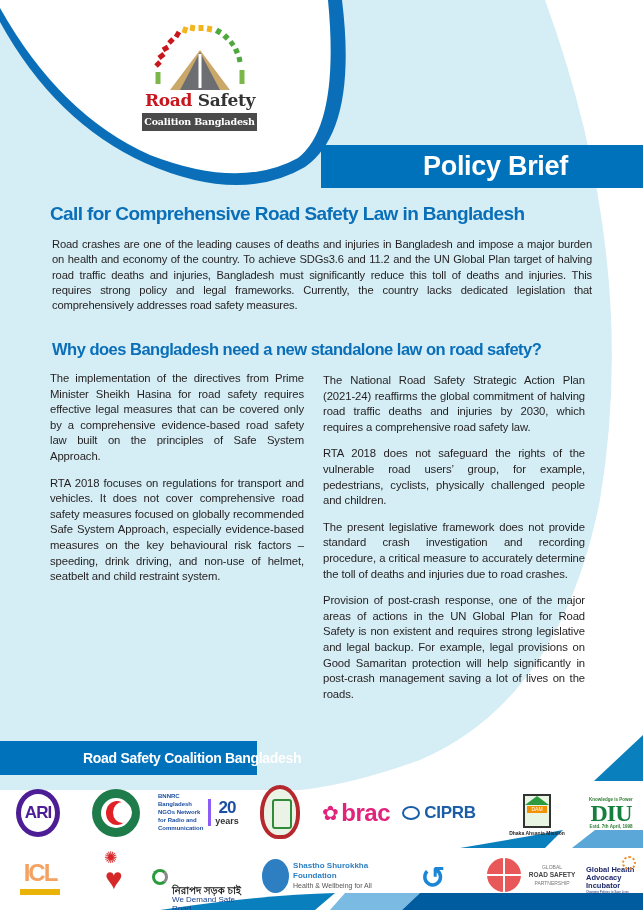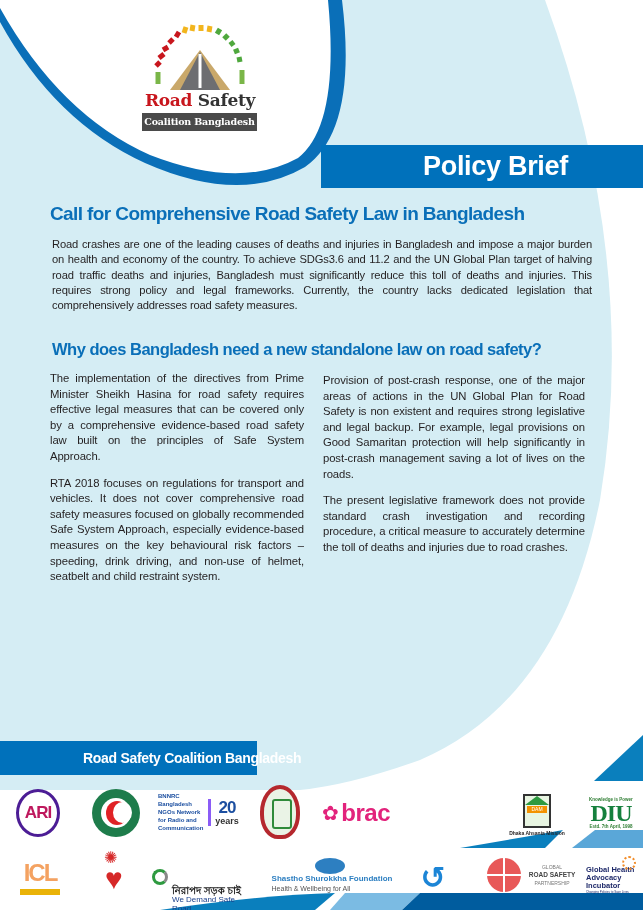--- a/index.html
+++ b/index.html
@@ -32,22 +32,22 @@
   .col { position: absolute; top: 371px; z-index: 2; font-size: 11.3px; line-height: 15.6px; text-align: justify; letter-spacing: -0.1px; }
   .col-left { left: 50px; width: 254px; }
   .col-right { left: 323px; width: 262px; top: 373px; }
   .col p { margin-bottom: 11px; }
 
   .coalition-banner { position: absolute; left: 0; top: 741px; width: 257px; height: 34px; background: #0071bb; z-index: 2;
     color: #ffffff; font-weight: bold; font-size: 14px; line-height: 34px; padding-left: 83px; letter-spacing: -0.3px; white-space: nowrap; }
 
   .logos { position: absolute; left: 0; top: 780px; width: 643px; height: 130px; z-index: 3; }
   .partner { position: absolute; display: flex; align-items: center; justify-content: center; }
-  .ari { left: 16px; top: 9px; width: 44px; height: 48px; border: 3px solid #4c1d95; border-radius: 50%;
-    color: #be185d; font-weight: bold; font-size: 17px; letter-spacing: -1px; }
+  .ari { left: 16px; top: 9px; width: 44px; height: 48px; border: 5px solid #4c1d95; border-radius: 50%;
+    color: #4c1d95; font-weight: bold; font-size: 17px; letter-spacing: -1px; }
   .bdrcs { left: 92px; top: 9px; width: 48px; height: 48px; border-radius: 50%; background: #1e7c4b; }
   .bdrcs::after { content: ""; position: absolute; left: 9px; top: 9px; width: 30px; height: 30px; border-radius: 50%; background: #ffffff; }
   .bdrcs .crescent { position: absolute; left: 14px; top: 12px; width: 22px; height: 24px; border-radius: 50%; background: #e02226; z-index: 1; }
   .bdrcs .crescent::after { content: ""; position: absolute; left: 7px; top: 1px; width: 19px; height: 21px; border-radius: 50%; background: #ffffff; }
   .bnnrc { left: 155px; top: 12px; width: 88px; height: 40px; flex-direction: row; }
   .bnnrc .name { color: #1c4fa0; font-size: 6px; font-weight: bold; width: 50px; line-height: 8px; }
   .bnnrc .years { color: #333; font-size: 9px; font-weight: bold; text-align: center; width: 32px; line-height: 10px; border-left: 3px solid #8b5cf6; padding-left: 3px; }
   .bnnrc .years b { display: block; font-size: 17px; color: #1c4fa0; letter-spacing: -1px; line-height: 17px; }
   .dam-round { left: 260px; top: 5px; width: 40px; height: 54px; border-radius: 50% 50% 45% 45%; border: 4px solid #b5282e; background: #eaf3e6; }
   .dam-round::after { content: ""; position: absolute; left: 8px; top: 10px; width: 16px; height: 26px; border: 2px solid #2f8a3a; border-radius: 3px; }
@@ -67,21 +67,21 @@
   .diu .est { font-size: 4.5px; color: #2e7d32; font-weight: bold; }
 
   .icl { left: 20px; top: 77px; width: 40px; height: 38px; color: #f4a261; font-size: 24px; font-weight: bold; letter-spacing: -2px; border-bottom: 6px solid #eab308; }
   .heart { left: 92px; top: 68px; width: 44px; height: 52px; flex-direction: column; }
   .heart .h { color: #d62828; font-size: 30px; line-height: 30px; margin-top: 10px; }
   .heart .tree { position: absolute; top: 0; left: 12px; color: #d62828; font-size: 16px; }
   .wdsr { left: 152px; top: 85px; width: 104px; height: 24px; flex-direction: row; }
   .wdsr .ico { width: 16px; height: 16px; border-radius: 50%; border: 3px solid #2e9a40; border-right-color: #888; margin-right: 4px; }
   .wdsr .txt { font-size: 8px; color: #1a3f8a; line-height: 9px; }
   .wdsr .txt b { display: block; font-size: 10px; color: #222; margin-top: 44px; }
-  .ssf { left: 262px; top: 78px; width: 140px; height: 36px; flex-direction: column; justify-content: flex-start; }
+  .ssf { left: 262px; top: 78px; width: 140px; height: 36px; flex-direction: row; justify-content: flex-start; }
   .ssf .ico { width: 30px; height: 34px; border-radius: 50%; background: #2d7fc1; margin-right: 4px; }
   .ssf .txt { font-size: 7px; color: #555; line-height: 10px; }
   .ssf .txt b { display: block; color: #2d7fc1; font-size: 8px; }
   .arrow { left: 410px; top: 80px; width: 46px; height: 34px; color: #1c85d6; font-size: 30px; font-weight: bold; }
   .grsp { left: 476px; top: 74px; width: 110px; height: 42px; flex-direction: row; }
   .grsp .sq { width: 34px; height: 34px; border-radius: 50%; background: #e85858; position: relative; margin-right: 8px; }
   .grsp .sq::after { content: ""; position: absolute; left: 16px; top: 0; width: 2px; height: 34px; background: #fff; }
   .grsp .sq::before { content: ""; position: absolute; left: 0; top: 16px; width: 34px; height: 2px; background: #fff; }
   .grsp .txt { font-size: 5px; text-align: center; color: #777; line-height: 8px; }
   .grsp .txt b { display: block; font-size: 6.5px; color: #444; }
@@ -152,42 +152,48 @@
 
 <p class="intro">Road crashes are one of the leading causes of deaths and injuries in Bangladesh and impose a major burden on health and economy of the country.  To achieve SDGs3.6 and 11.2 and the UN Global Plan target of halving road traffic deaths and injuries, Bangladesh must significantly reduce this toll of deaths and injuries. This requires strong policy and legal frameworks.  Currently, the country lacks dedicated legislation that comprehensively addresses road safety measures.</p>
 
 <h2 class="section-title">Why does Bangladesh need a new standalone law on road safety?</h2>
 
 <div class="col col-left">
   <p>The implementation of the directives from Prime Minister Sheikh Hasina for road safety requires effective legal measures that can be covered only by a comprehensive evidence-based road safety law built on the principles of Safe System Approach.</p>
   <p>RTA 2018 focuses on regulations for transport and vehicles. It does not cover comprehensive road safety measures focused on globally recommended Safe System Approach, especially evidence-based measures on the key behavioural risk factors – speeding, drink driving, and non-use of helmet, seatbelt and child restraint system.</p>
 </div>
 <div class="col col-right">
+  <p>The National Road Safety Strategic Action Plan (2021-24) reaffirms the global commitment of halving road traffic deaths and injuries by 2030, which requires a comprehensive road safety law.</p>
+  <p>RTA 2018 does not safeguard the rights of the vulnerable road users’ group, for example, pedestrians, cyclists, physically challenged people and children.</p>
+  <p>The present legislative framework does not provide standard crash investigation and recording procedure, a critical measure to accurately determine the toll of deaths and injuries due to road crashes.</p>
   <p>Provision of post-crash response, one of the major areas of actions in the UN Global Plan for Road Safety is non existent and requires strong legislative and legal backup. For example, legal provisions on Good Samaritan protection will help significantly in post-crash management saving a lot of lives on the roads.</p>
-  <p>The present legislative framework does not provide standard crash investigation and recording procedure, a critical measure to accurately determine the toll of deaths and injuries due to road crashes.</p>
 </div>
 
 <div class="coalition-banner">Road Safety Coalition Bangladesh</div>
 
 <div class="logos">
   <div class="partner ari">
       <span>ARI</span>
     </div>
   <div class="partner bdrcs">
       <span class="crescent"></span>
     </div>
   <div class="partner bnnrc">
     <span class="name">BNNRC Bangladesh NGOs Network for Radio and Communication</span>
     <span class="years"><b>20</b><span>years</span></span>
   </div>
   <div class="partner dam-round"></div>
   <div class="partner brac">
       <span class="sym">✿</span>
       <span>brac</span>
     </div>
+  <div class="partner ciprb">
+      <span class="globe"></span>
+      <span>CIPRB</span>
+    </div>
   <div class="partner dam">
     <span class="shield"></span>
     <span class="cap">Dhaka Ahsania Mission</span>
   </div>
   <div class="partner diu">
     <span class="k">Knowledge is Power</span>
     <span class="big"><span style="color:#15803d">DIU</span></span>
     <span class="est">Estd. 7th April, 1998</span>
   </div>
 

